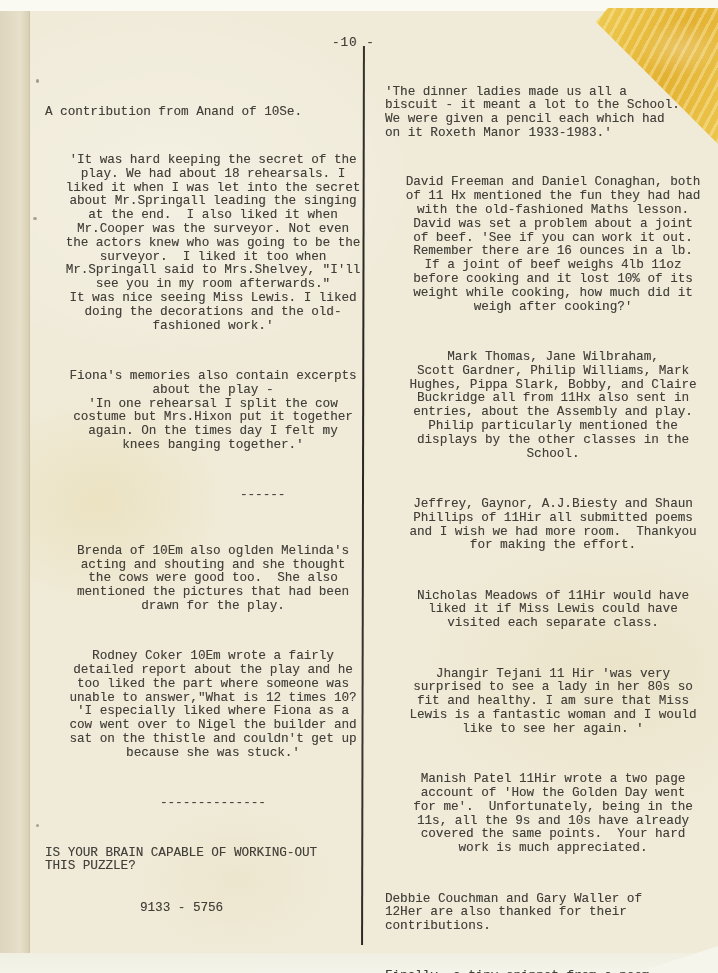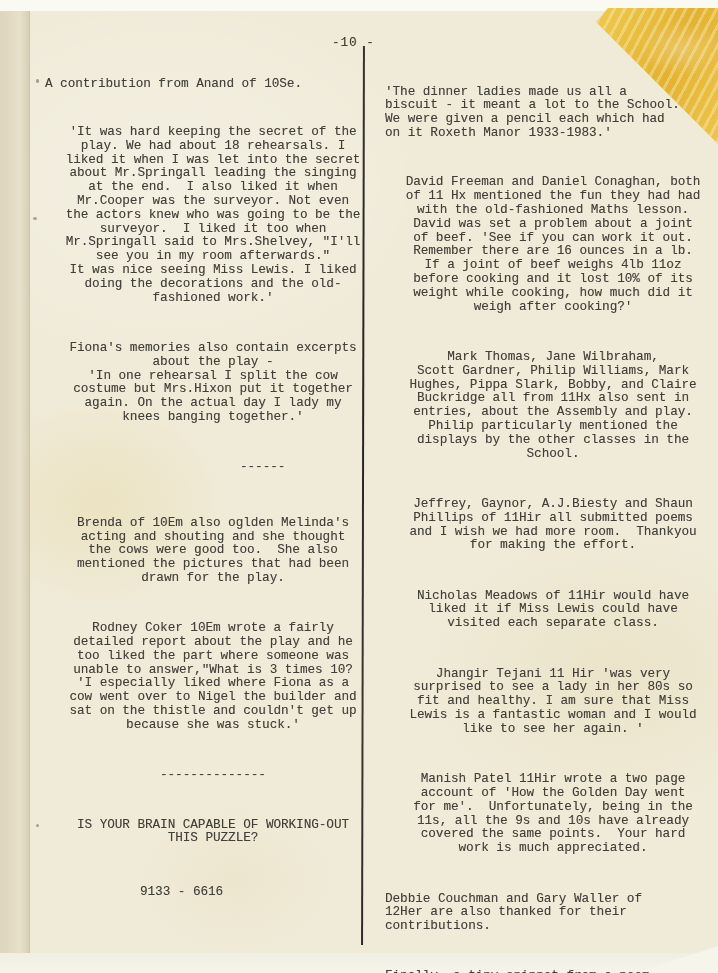--- a/index.html
+++ b/index.html
@@ -60,23 +60,23 @@
   .col{
     position:absolute;width:336px;
     font-size:12.6px;line-height:13.8px;color:#423f39;
     white-space:pre;
     text-shadow:0.3px 0.3px 0 rgba(64,61,55,0.38);
   }
   .col-left{left:45px;top:50px;}
   .col-right{left:385px;top:58px;}
   .blk{margin-bottom:8px;}
   .m0{margin-bottom:0;}
-  .m7{margin-bottom:7px;}
+  .m7{margin-bottom:7px;margin-top:28px;}
   .m9{margin-bottom:9px;text-align:center;}
-  .m12{margin-bottom:12px;text-align:center;}
+  .m12{margin-bottom:0;}
   .m14{margin-bottom:14px;}
   .ind195{padding-left:195px;}
   .ind115{padding-left:115px;}
   .ind95{padding-left:95px;}
 </style>
 </head>
 <body>
 
 <div id="root">
   <div class="backing-left"></div>
@@ -104,40 +104,40 @@
 surveyor.  I liked it too when
 Mr.Springall said to Mrs.Shelvey, "I'll
 see you in my room afterwards."
 It was nice seeing Miss Lewis. I liked
 doing the decorations and the old-
 fashioned work.'</div>
     <div class="blk m9">Fiona's memories also contain excerpts
 about the play -
 'In one rehearsal I split the cow
 costume but Mrs.Hixon put it together
-again. On the actual day I lady my
+again. On the times day I felt my
 knees banging together.'</div>
     <div class="blk m14 ind195">------</div>
     <div class="blk m9">Brenda of 10Em also oglden Melinda's
 acting and shouting and she thought
 the cows were good too.  She also
 mentioned the pictures that had been
 drawn for the play.</div>
     <div class="blk m9">Rodney Coker 10Em wrote a fairly
 detailed report about the play and he
 too liked the part where someone was
-unable to answer,"What is 3 times 10?
+unable to answer,"What is 12 times 10?
 'I especially liked where Fiona as a
 cow went over to Nigel the builder and
 sat on the thistle and couldn't get up
 because she was stuck.'</div>
     <div class="blk ind115">--------------</div>
     <div class="blk m12">IS YOUR BRAIN CAPABLE OF WORKING-OUT
 THIS PUZZLE?</div>
-    <div class="blk m0 ind95">9133 - 6616</div>
+    <div class="blk m0 ind95">9133 - 5756</div>
     
     
     
     
   </div>
 
   <div class="col col-right">
     <div class="blk">'The dinner ladies made us all a
 biscuit - it meant a lot to the School.
 We were given a pencil each which had

